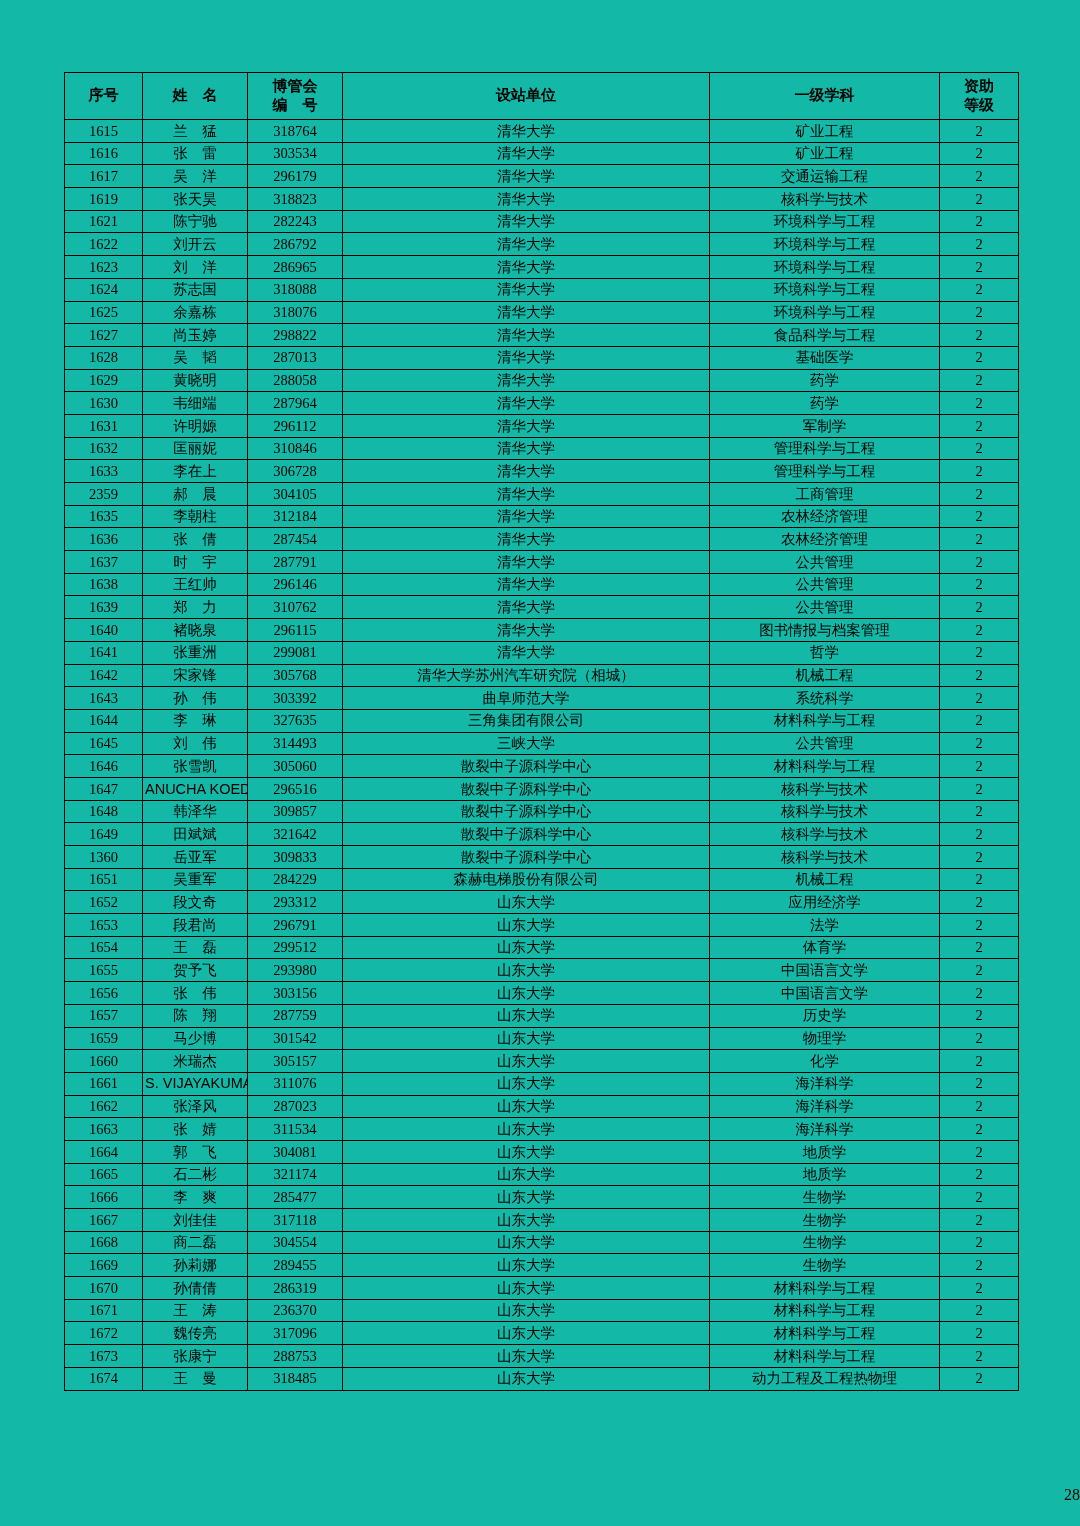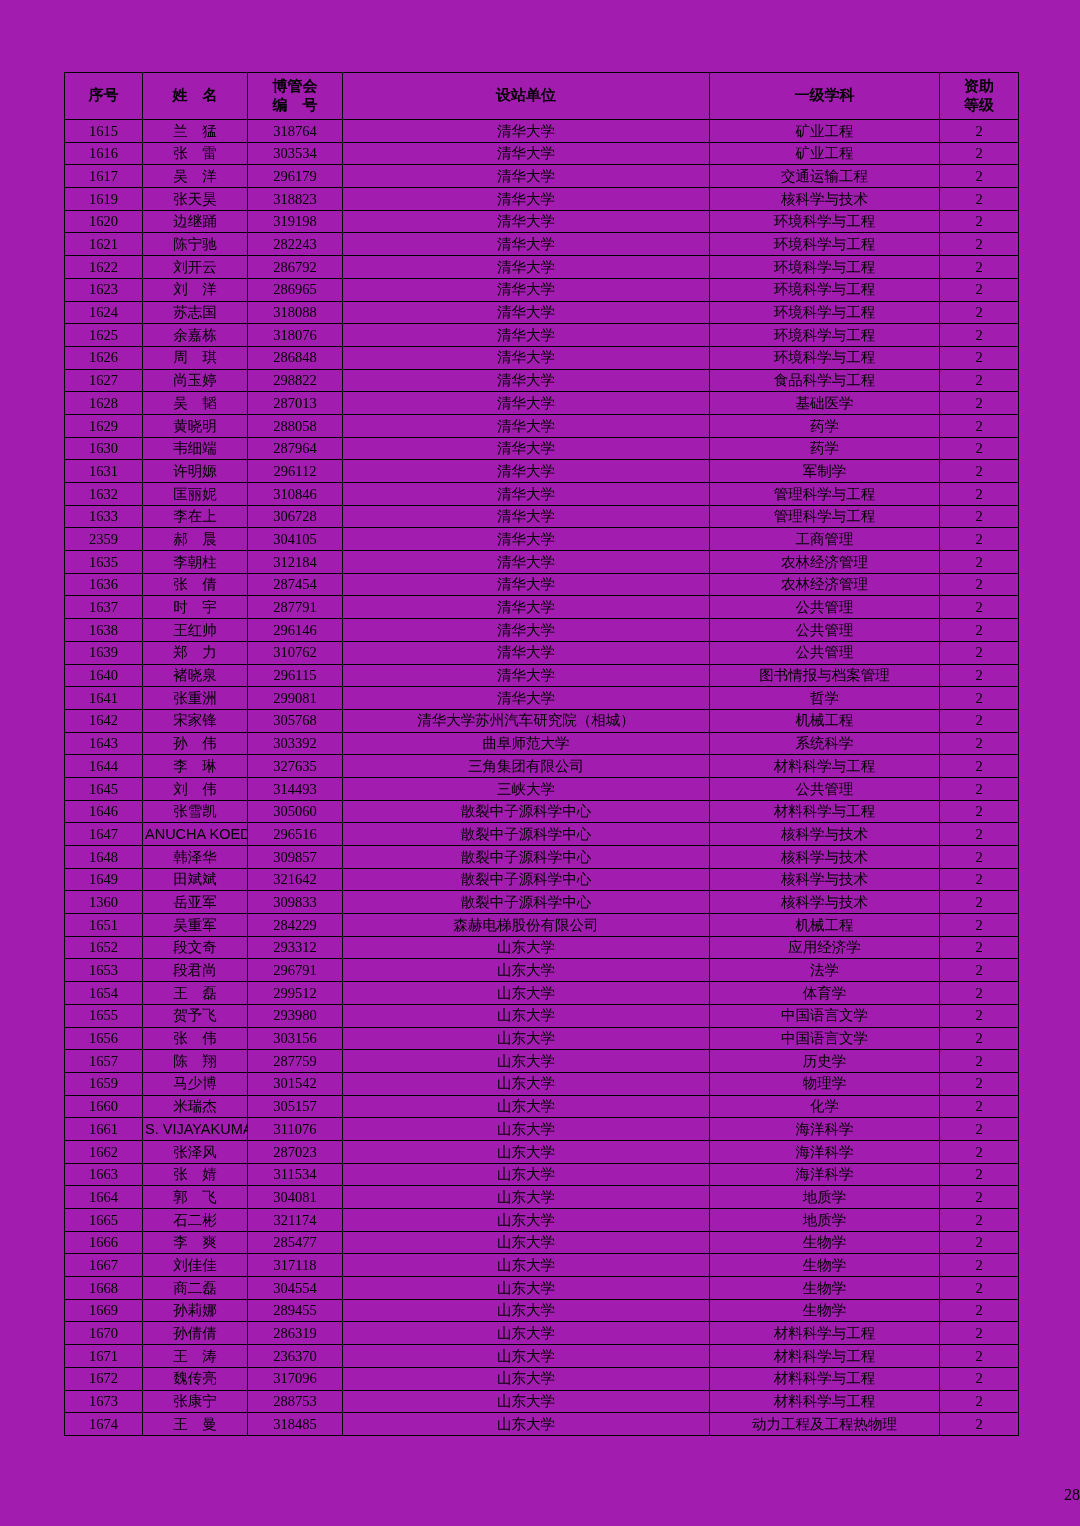--- a/index.html
+++ b/index.html
@@ -4,21 +4,21 @@
 <style>
   html, body {
     margin: 0;
     padding: 0;
     background: #ffffff;
   }
   .page {
     position: relative;
     width: 1080px;
     height: 1526px;
-    background: #a21caf;
+    background: #14b8a6;
     font-family: "Liberation Serif", "DejaVu Serif", serif;
     color: #000000;
     overflow: hidden;
   }
   table.roster {
     position: absolute;
     left: 64px;
     top: 72px;
     width: 954px;
     border-collapse: collapse;
@@ -111,28 +111,20 @@
         </tr>
         <tr>
           <td>1619</td>
           <td>张天昊</td>
           <td>318823</td>
           <td>清华大学</td>
           <td>核科学与技术</td>
           <td>2</td>
         </tr>
         <tr>
-          <td>1620</td>
-          <td>边继踊</td>
-          <td>319198</td>
-          <td>清华大学</td>
-          <td>环境科学与工程</td>
-          <td>2</td>
-        </tr>
-        <tr>
           <td>1621</td>
           <td>陈宁驰</td>
           <td>282243</td>
           <td>清华大学</td>
           <td>环境科学与工程</td>
           <td>2</td>
         </tr>
         <tr>
           <td>1622</td>
           <td>刘开云</td>
@@ -154,28 +146,20 @@
           <td>苏志国</td>
           <td>318088</td>
           <td>清华大学</td>
           <td>环境科学与工程</td>
           <td>2</td>
         </tr>
         <tr>
           <td>1625</td>
           <td>余嘉栋</td>
           <td>318076</td>
-          <td>清华大学</td>
-          <td>环境科学与工程</td>
-          <td>2</td>
-        </tr>
-        <tr>
-          <td>1626</td>
-          <td>周　琪</td>
-          <td>286848</td>
           <td>清华大学</td>
           <td>环境科学与工程</td>
           <td>2</td>
         </tr>
         <tr>
           <td>1627</td>
           <td>尚玉婷</td>
           <td>298822</td>
           <td>清华大学</td>
           <td>食品科学与工程</td>

